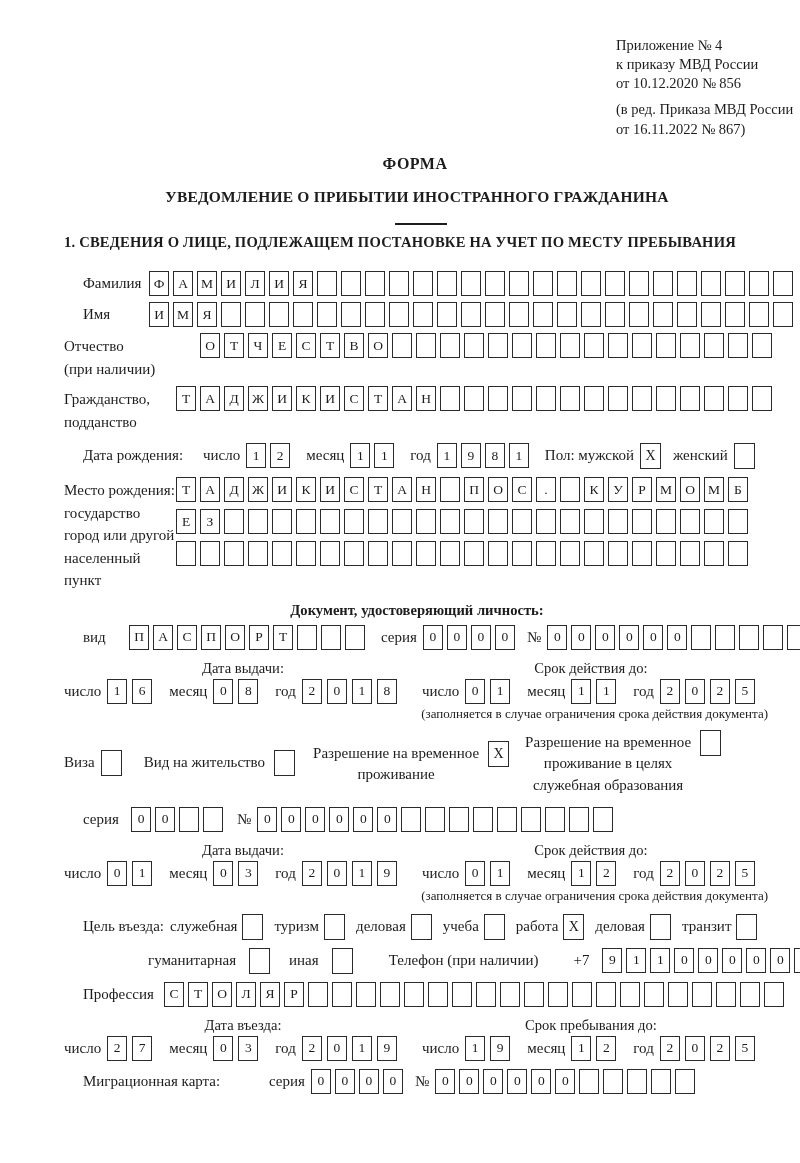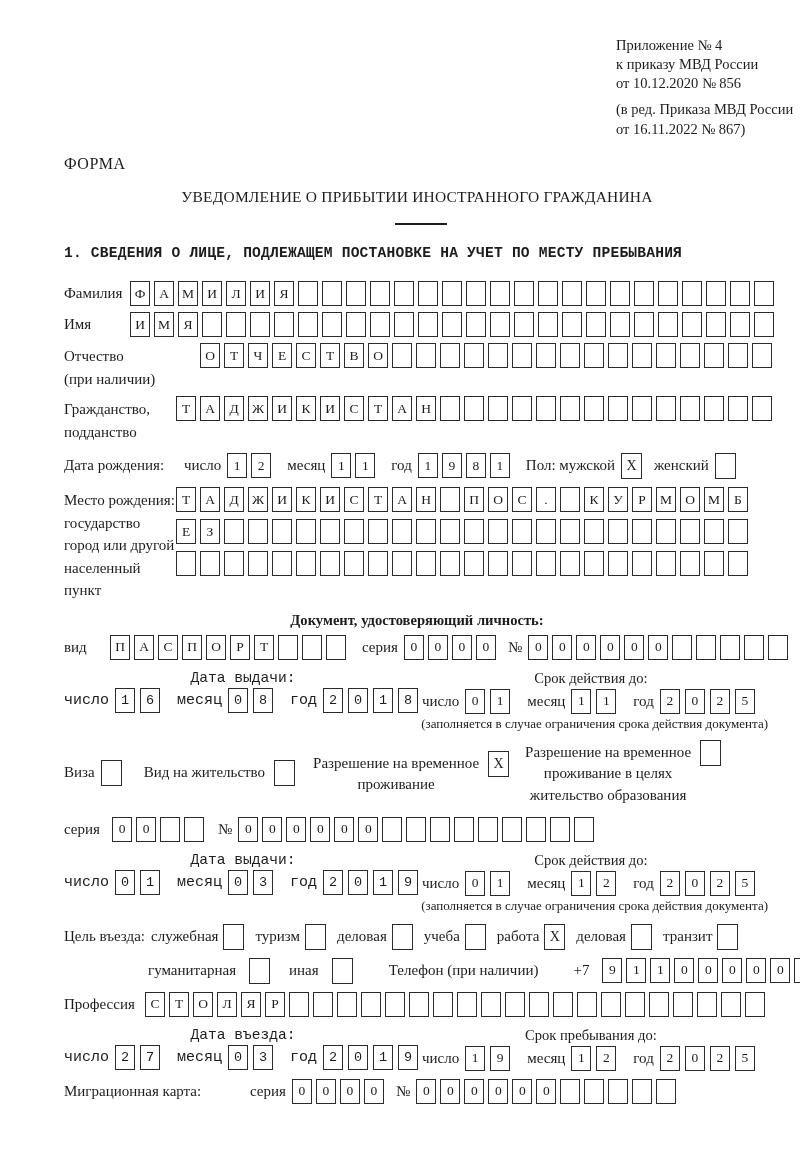--- a/index.html
+++ b/index.html
@@ -8,29 +8,29 @@
     width:800px; height:1163px; overflow:hidden;
     background:#ffffff; color:#1c1c1c;
     font-family:"Liberation Serif", serif;
     font-size:15px;
   }
   .page { padding:36px 30px 10px 64px; }
 
   
   .annex { margin-left:552px; white-space:nowrap; font-size:14.5px; line-height:1.32; }
   .annex .rev { margin-top:7px; }
-  .forma { text-align:left; font-weight:normal; font-size:16px; margin-top:16px; padding-right:4px; letter-spacing:.5px; }
-
-  .title { text-align:center; font-weight:normal; font-size:15.5px; line-height:1.5; margin-top:12px; letter-spacing:.2px; }
+  .forma { text-align:center; font-weight:bold; font-size:16px; margin-top:16px; padding-right:4px; letter-spacing:.5px; }
+
+  .title { text-align:center; font-weight:bold; font-size:15.5px; line-height:1.5; margin-top:12px; letter-spacing:.2px; }
   .blank { display:inline-block; width:52px; border-bottom:2px solid #1c1c1c; margin-left:8px; height:14px; }
-  .sec { font-weight:bold; font-size:14.6px; margin-top:14px; letter-spacing:.2px;font-family:Liberation Mono, monospace; }
+  .sec { font-weight:bold; font-size:14.6px; margin-top:3px; letter-spacing:.2px; }
 
   
   .frow { display:flex; align-items:flex-start; margin-top:6px; }
-  .lab { flex:none; padding-top:4px; font-size:15px; }
+  .lab { flex:none; padding-top:4px; font-size:15px;margin-left:19px; }
   .lab-lines { flex:none; font-size:15px; line-height:1.5; padding-top:2px; }
   .w66{width:66px} .w136{width:136px} .w112{width:112px} .w81{width:81px} .w46{width:46px} .w186{width:186px}
 
   .cells { display:flex; flex:none; }
   .cell {
     width:20px; height:25px; border:1.6px solid #2b2b2b; margin-right:4px;
     display:inline-flex; align-items:center; justify-content:center;
     font-size:13.5px; flex:none; background:#fff;
   }
   .cb {
@@ -41,21 +41,21 @@
   .stack > .cells { margin-bottom:7px; }
 
   
   .dlab { flex:none; padding-top:4px; margin:0 6px 0 12px; }
   .dlab.first { margin-left:0; }
 
   .doc-heading { text-align:center; font-weight:bold; font-size:14.6px; margin-top:10px; }
 
   .date-pair { display:flex; margin-top:10px; }
   .date-col { }
-  .date-col.left { width:358px; flex:none;font-family:Liberation Mono, monospace; }
+  .date-col.left { width:358px; flex:none; }
   .date-title { text-align:center; font-size:14.6px; margin-bottom:2px; }
   .date-line { display:flex; align-items:flex-start; }
   .date-line .cell { margin-right:5px; }
   .date-note { text-align:right; font-size:13px; margin-top:2px; padding-right:2px; }
 
   .intro { margin-top:12px; line-height:1.7; font-size:15px; }
 
   .opts { display:flex; align-items:center; margin-top:8px; }
   .opt { display:flex; align-items:flex-start; }
   .opt .olab { padding-top:4px; }
@@ -437,21 +437,21 @@
       <span class="olab center">
         <div>Разрешение на временное</div>
         <div>проживание</div>
       </span>
       <span class="cb">X</span>
     </span>
     <span class="opt" style="margin-left:16px">
       <span class="olab center">
         <div>Разрешение на временное</div>
         <div>проживание в целях</div>
-        <div>жительство образования</div>
+        <div>служебная образования</div>
       </span>
       <span class="cb"></span>
     </span>
   </div>
 
   <div class="frow mt10">
     <span class="lab" style="width:48px">серия</span>
     <span class="cells">
         <span class="cell">0</span>
         <span class="cell">0</span>

